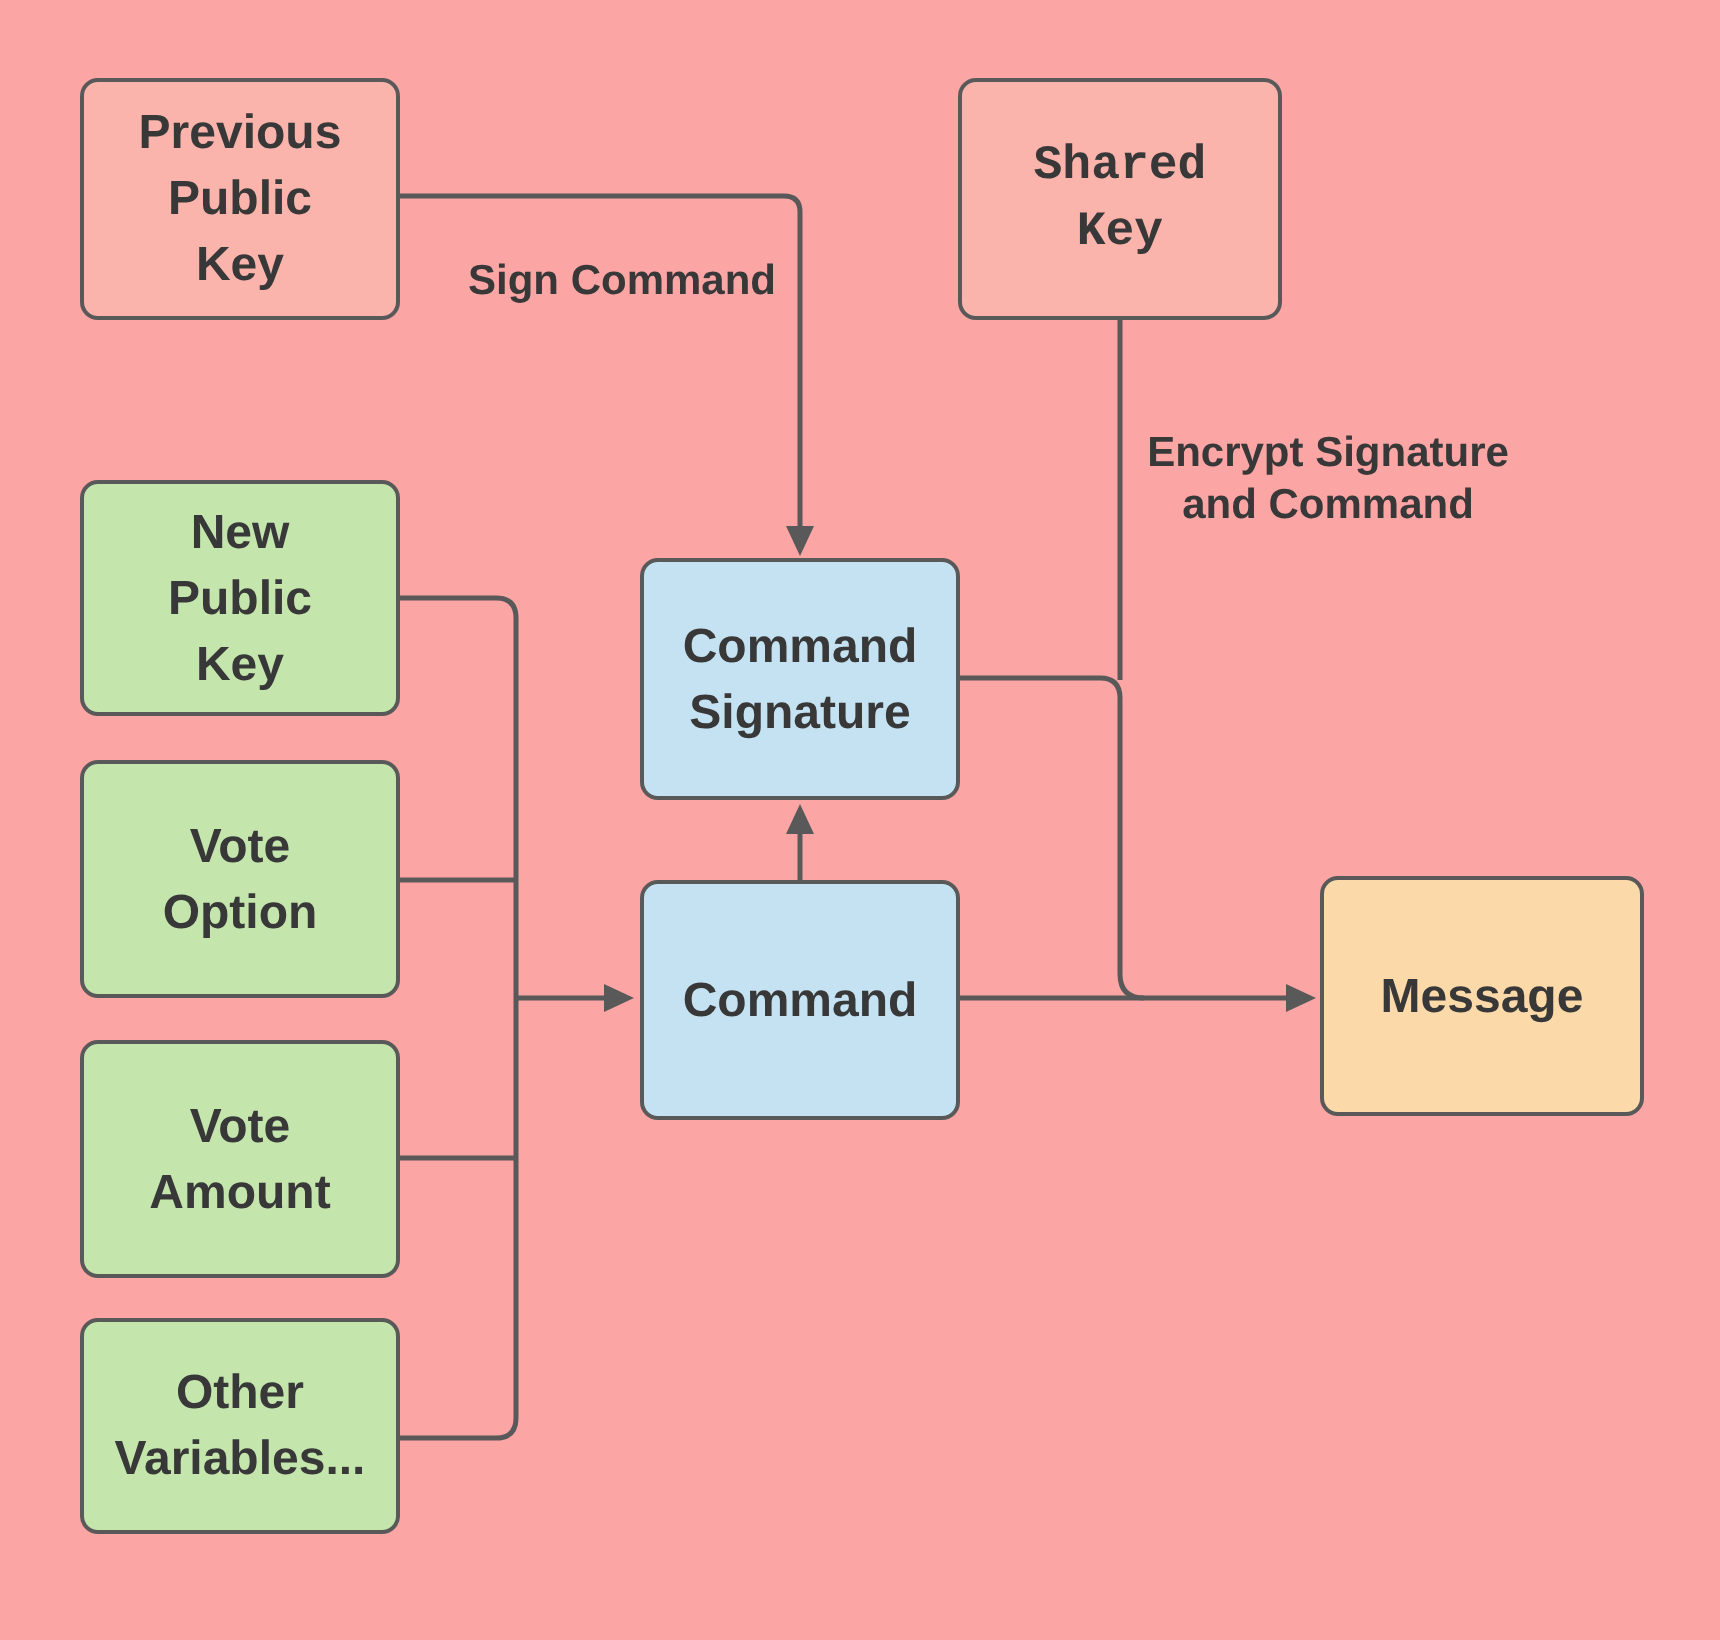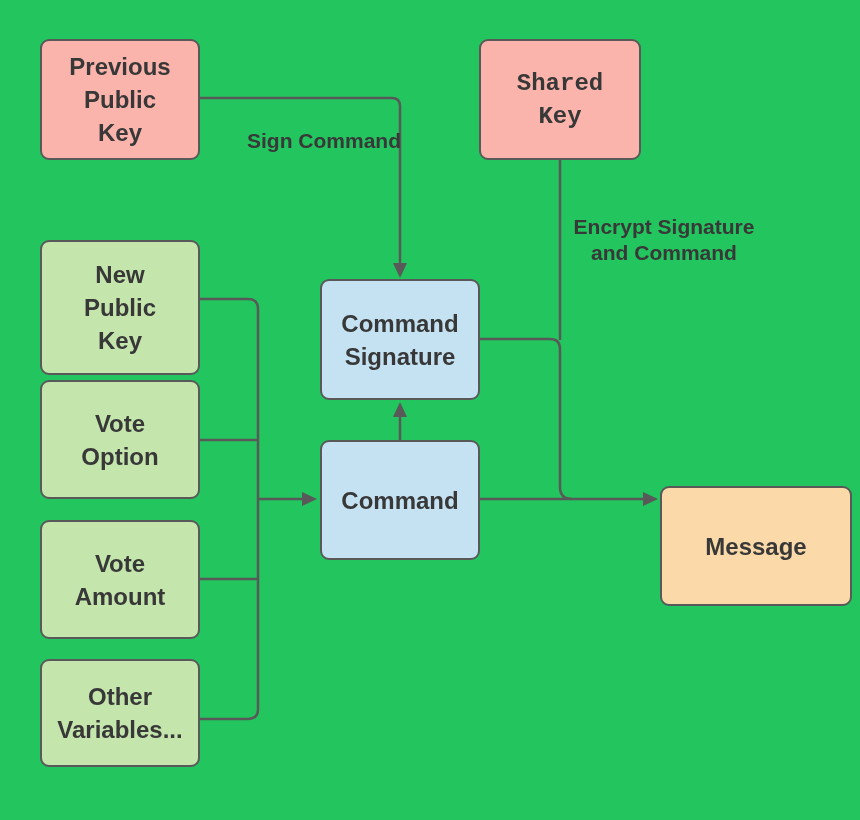--- a/index.html
+++ b/index.html
@@ -1,20 +1,20 @@
 <!DOCTYPE html>
 <html><head>
 <meta charset="utf-8">
 <style>
   html, body { margin: 0; padding: 0; background: #ffffff; }
   #canvas {
     position: relative;
     width: 860px;
     height: 820px;
-    background: #22c55e;
+    background: #fca5a5;
     font-family: "Liberation Sans", sans-serif;
     overflow: hidden;
   }
   #edges {
     position: absolute;
     left: 0; top: 0;
     width: 860px; height: 820px;
   }
   .node {
     position: absolute;
@@ -37,28 +37,28 @@
     font-size: 21px;
     font-weight: 700;
     line-height: 26px;
     color: #383838;
     text-align: center;
     white-space: pre-line;
   }
   
   #n-prev     { left: 40px;  top: 39px;  width: 160px; height: 121px; }
   #n-shared   { left: 479px; top: 39px;  width: 162px; height: 121px; }
-  #n-newkey   { left: 40px;  top: 240px; width: 160px; height: 135px; }
+  #n-newkey   { left: 40px;  top: 240px; width: 160px; height: 118px; }
   #n-voteopt  { left: 40px;  top: 380px; width: 160px; height: 119px; }
   #n-voteamt  { left: 40px;  top: 520px; width: 160px; height: 119px; }
   #n-othervar { left: 40px;  top: 659px; width: 160px; height: 108px; }
   #n-cmdsig   { left: 320px; top: 279px; width: 160px; height: 121px; }
   #n-cmd      { left: 320px; top: 440px; width: 160px; height: 120px; }
-  #n-msg      { left: 660px; top: 438px; width: 192px; height: 120px; margin-top: 48px; }
-  #lbl-sign    { left: 324px; top: 141px; }
+  #n-msg      { left: 660px; top: 438px; width: 162px; height: 120px; }
+  #lbl-sign    { left: 311px; top: 141px; }
   #lbl-encrypt { left: 664px; top: 240px; }
   .edge-line { stroke: #595959; stroke-width: 2.5; fill: none; }
   .arrowhead { fill: #595959; stroke: none; }
 </style>
 </head>
 <body>
 
 <div id="canvas">
 
   <svg id="edges" viewBox="0 0 860 820" xmlns="http://www.w3.org/2000/svg">

